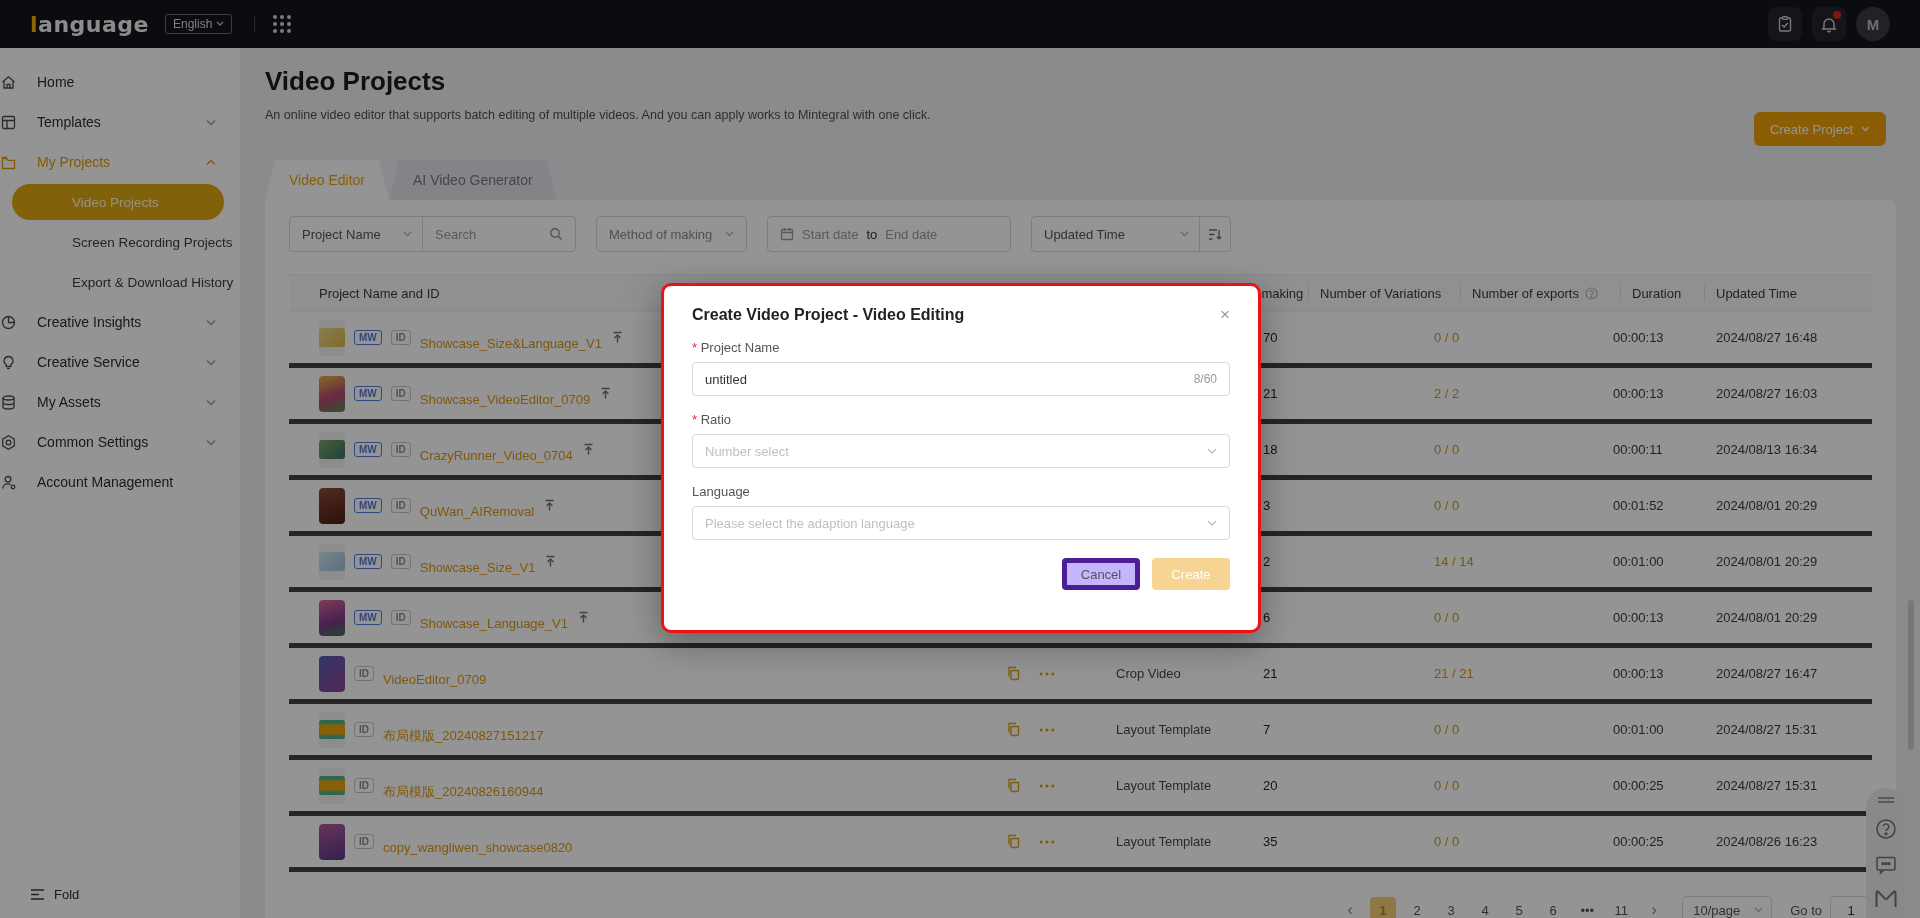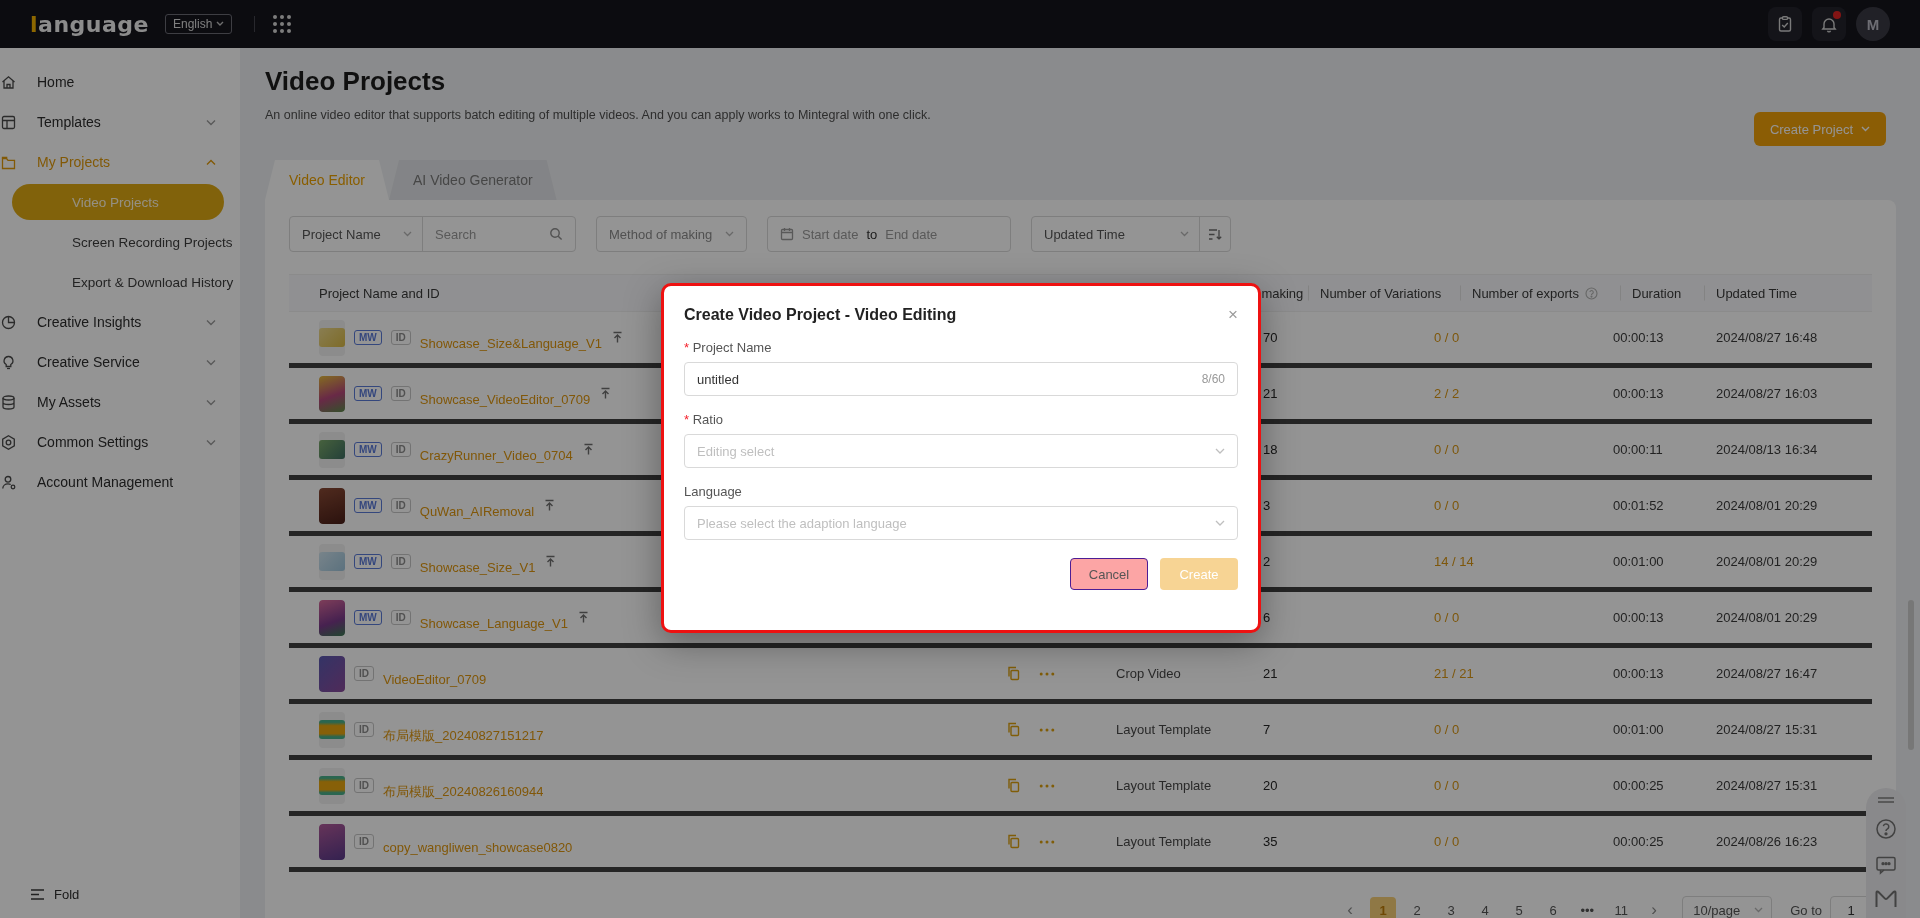--- a/index.html
+++ b/index.html
@@ -85,33 +85,33 @@
   .pg-goto { margin-left:10px; color:#555; }
   .pg-input { width:42px; height:28px; border:1px solid #d9d9d9; border-radius:4px; display:flex; align-items:center; justify-content:center; color:#333; }
 
   
   .scroll-thumb { position:absolute; right:6px; top:600px; width:6px; height:150px; border-radius:3px; background:#cdcdcd; z-index:6; }
   .float-pill { position:absolute; right:14px; top:788px; bottom:-12px; width:40px; background:#ececef; border-radius:20px 20px 0 0; display:flex; flex-direction:column; align-items:center; padding-top:9px; gap:15px; z-index:6; }
   .float-pill .handle { width:16px; height:6px; border-top:2px solid #9a9a9a; border-bottom:2px solid #9a9a9a; }
 
   
   .overlay { position:absolute; inset:0; background:rgba(0,0,0,.42); z-index:40; }
-  .modal { position:absolute; left:661px; top:283px; width:600px; height:350px; background:#fff; border:3px solid #ee1111; border-radius:10px; z-index:50; box-shadow:0 10px 36px rgba(0,0,0,.35); padding:20px 20px; }
+  .modal { position:absolute; left:661px; top:283px; width:600px; height:350px; background:#fff; border:3px solid #ee1111; border-radius:10px; z-index:50; box-shadow:0 10px 36px rgba(0,0,0,.35); padding:20px 28px; }
   .m-head { display:flex; align-items:flex-start; }
   .m-title { font-size:16px; font-weight:700; color:#222; }
   .m-close { margin-left:auto; color:#9b9b9b; font-size:17px; line-height:1; cursor:pointer; }
   .m-label { margin-top:16px; font-size:13px; color:#555; }
   .m-label.req::before { content:"* "; color:#f5222d; }
   .m-input { margin-top:7px; height:34px; border:1px solid #d9d9d9; border-radius:4px; display:flex; align-items:center; padding:0 12px; font-size:13px; }
   .m-input .val { color:#333; }
   .m-input .counter { margin-left:auto; color:#999; font-size:12px; }
   .m-select { margin-top:7px; height:34px; border:1px solid #d9d9d9; border-radius:4px; display:flex; align-items:center; padding:0 12px; font-size:13px; color:#bfbfbf; cursor:pointer; }
   .m-select .chev { margin-left:auto; }
   .m-foot { margin-top:18px; display:flex; justify-content:flex-end; gap:12px; }
-  .btn-cancel { width:78px; height:32px; border:1px solid #4c1d95; border-radius:4px; background:#fca5a5; color:#555; font-size:13px; cursor:pointer; }
+  .btn-cancel { width:78px; height:32px; border:5px solid #4c1d95; border-radius:4px; background:#c4b5fd; color:#555; font-size:13px; cursor:pointer; }
   .btn-create { width:78px; height:32px; border:none; border-radius:4px; background:#f7d494; color:#fff; font-size:13px; cursor:pointer; }
 </style>
 </head>
 <body>
 
 <div class="topbar">
   <div class="logo">language</div>
   <div class="lang-box">
     <span>English</span>
     <svg width="8" height="6" viewBox="0 0 8 6">
@@ -664,21 +664,21 @@
     <div class="m-title">Create Video Project - Video Editing</div>
     <div class="m-close">×</div>
   </div>
   <div class="m-label req">Project Name</div>
   <div class="m-input">
     <span class="val">untitled</span>
     <span class="counter">8/60</span>
   </div>
   <div class="m-label req">Ratio</div>
   <div class="m-select">
-    <span>Editing select</span>
+    <span>Number select</span>
     <svg class="chev" width="10" height="6" viewBox="0 0 10 6">
         <path d="M1 1l4 4 4-4" fill="none" stroke="#bfbfbf" stroke-width="1.3"></path>
       </svg>
   </div>
   <div class="m-label">Language</div>
   <div class="m-select">
     <span>Please select the adaption language</span>
     <svg class="chev" width="10" height="6" viewBox="0 0 10 6">
         <path d="M1 1l4 4 4-4" fill="none" stroke="#bfbfbf" stroke-width="1.3"></path>
       </svg>

